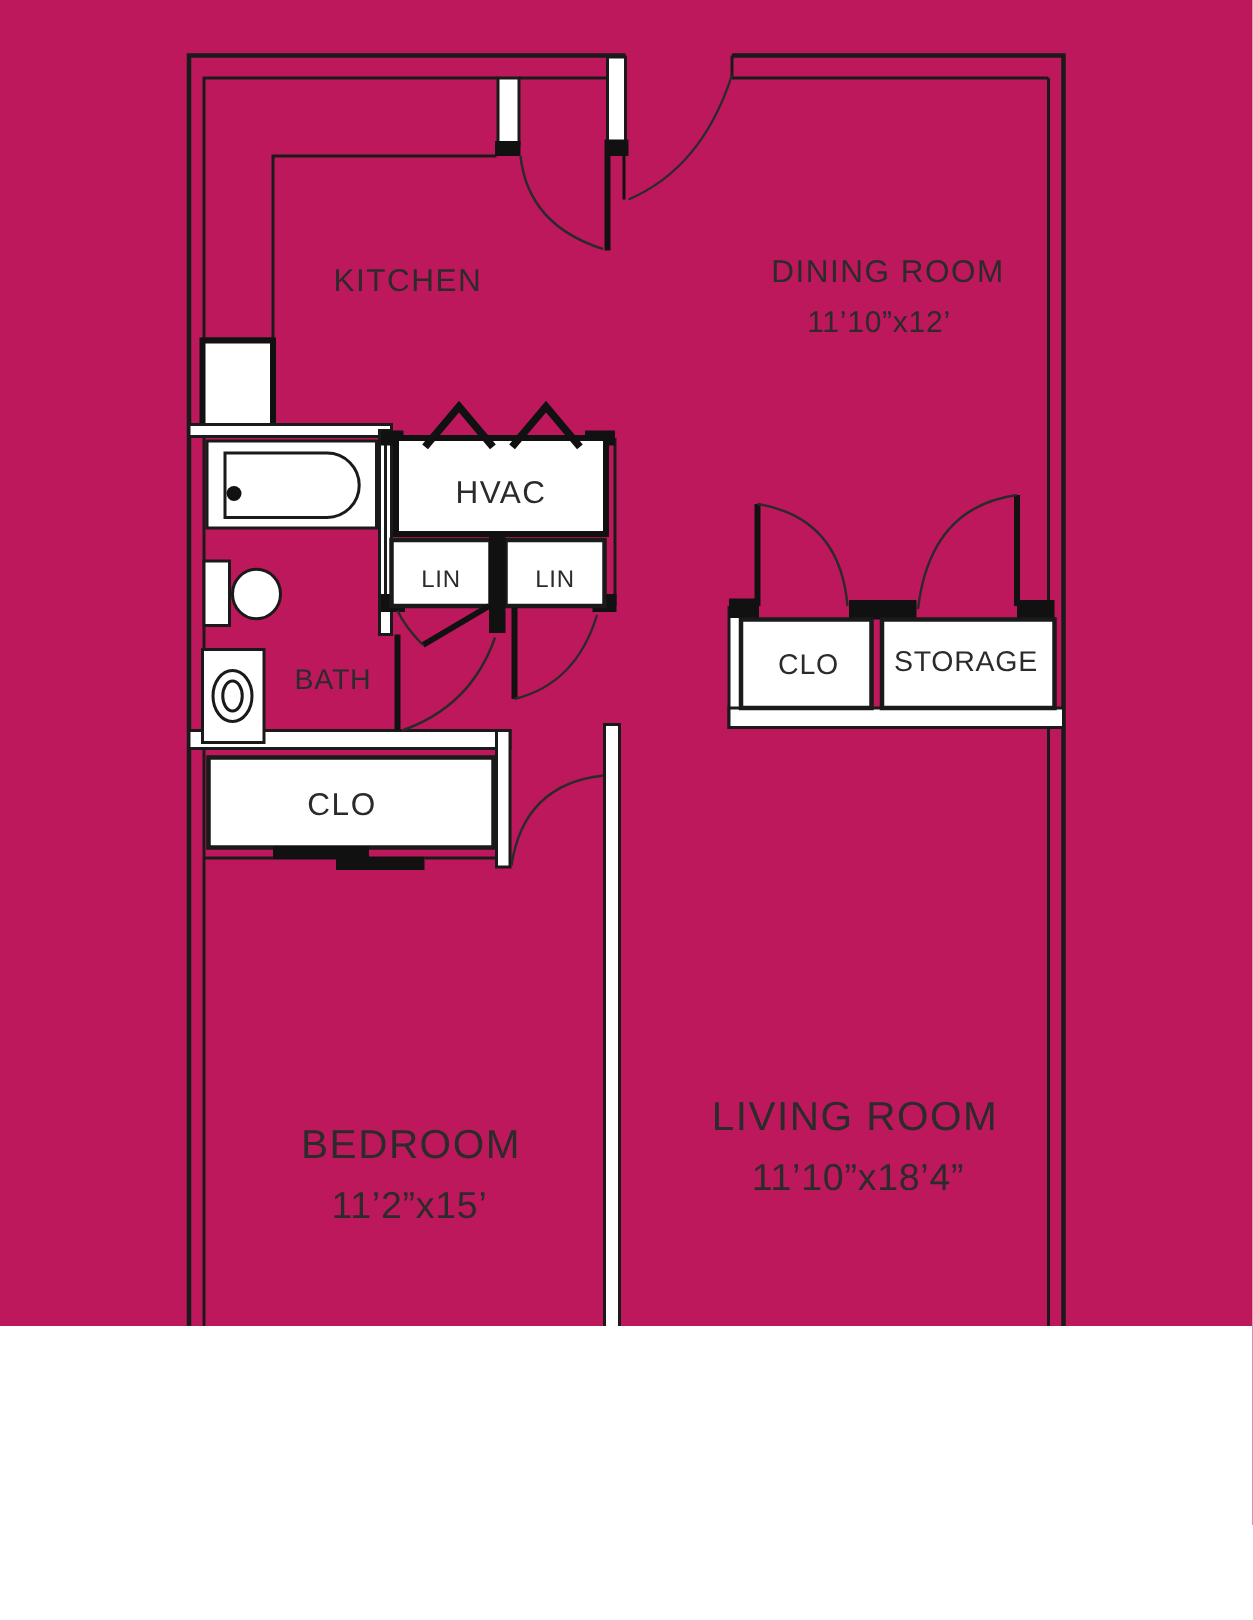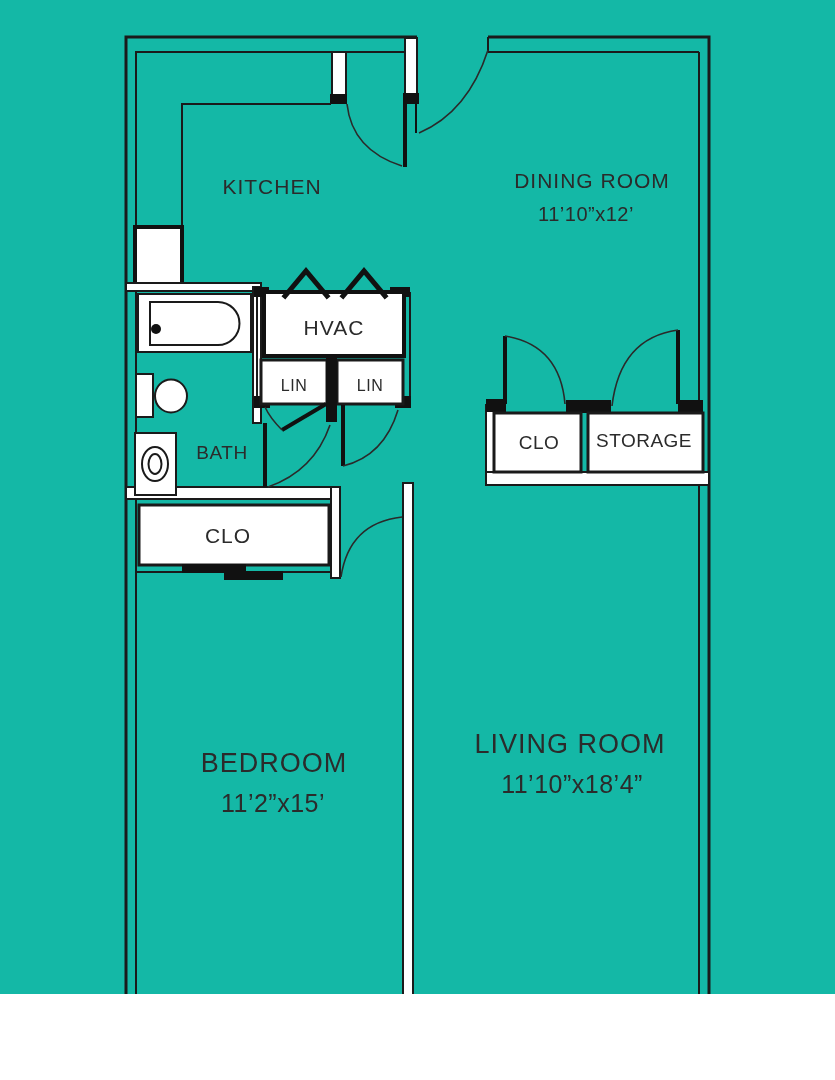--- a/index.html
+++ b/index.html
@@ -2,22 +2,22 @@
 <html><head>
 <meta charset="utf-8">
 <style>
   html, body {
     margin: 0;
     padding: 0;
     background: #ffffff;
   }
   .plan-wrap {
     width: 835px;
-    height: 994px;
-    background: #14b8a6;
+    height: 884px;
+    background: #be185d;
     position: relative;
     font-family: "Liberation Sans", sans-serif;
   }
   svg { display: block; }
   .wall-outer {
     fill: none;
     stroke: #1a1a1a;
     stroke-width: 3;
     stroke-linejoin: miter;
   }

